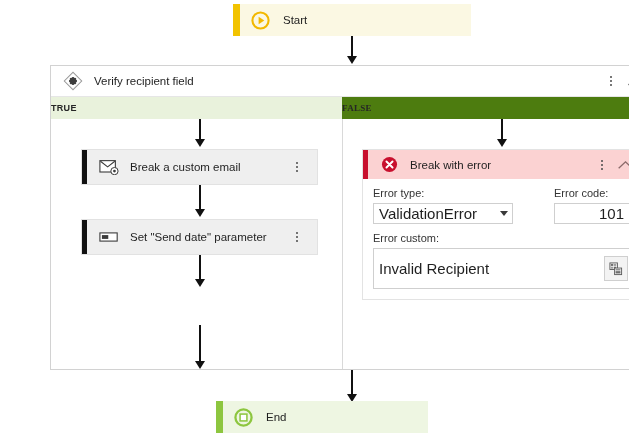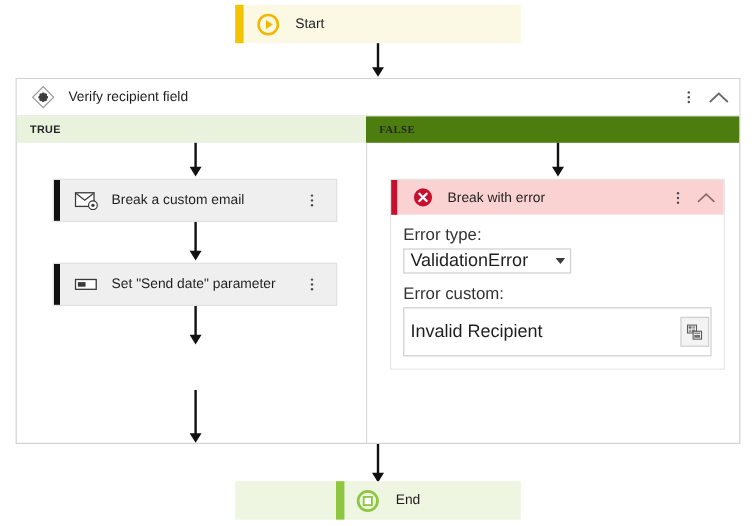--- a/index.html
+++ b/index.html
@@ -9,21 +9,21 @@
   }
   body {
     width: 629px;
     height: 438px;
     position: relative;
     font-family: "Liberation Sans", sans-serif;
     font-size: 11px;
     color: #1a1a1a;
     overflow: hidden;
   }
-  .canvas { position: absolute; inset: 0; }
+  .canvas { position: absolute; inset: 0; margin-left: 37px; }
 
   
   .conn { position: absolute; }
   .conn .line {
     position: absolute;
     left: 0; top: 0;
     width: 2px;
     background: #111111;
   }
   .conn .head {
@@ -75,21 +75,21 @@
     flex: none; cursor: pointer;
   }
   .kebab i { width: 2px; height: 2px; background: #4a4a4a; display:block; border-radius:50%;}
   .chev { width: 34px; display:flex; align-items:center; justify-content:center; flex:none; cursor:pointer;}
 
   .branch-labels { display: flex; height: 22px; }
   .branch-labels .bl {
     box-sizing: border-box;
     display: flex; align-items: center;
     font-size: 9px; font-weight: bold; letter-spacing: .3px;
-    color: #262626; padding-left: 11px;
+    color: #262626; 
   }
   .bl.t { background: #e9f2dc; }
   .bl.f { background: #4d7c0f; font-family: Liberation Serif, serif; }
 
   .branch-body { position: relative; }
   .vdiv { position: absolute; top: 0; width: 1px; background: #d9d9d9; }
 
   
   .act {
     position: absolute;
@@ -121,21 +121,21 @@
   .err-head .ico { width: 26px; display:flex; align-items:center; justify-content:center; flex:none; margin-left: 8px;}
   .err-head .lbl { margin-left: 8px; font-size: 11.5px; color: #1f1f1f; flex:1; }
   .err-head .chev { width: 30px; }
 
   .err-body { padding: 8px 10px 10px 10px; background: #fff; }
   .frow { display: flex; gap: 10px; }
   .fgrp { display: flex; flex-direction: column; }
   .fgrp.type { width: 140px; }
   .fgrp.code { width: 76px; margin-left: auto; }
   .fgrp.msg { width: 100%; margin-top: 8px; }
-  .flabel { font-size: 14px; color: #333; margin-bottom: 4px; }
+  .flabel { font-size: 11px; color: #333; margin-bottom: 4px; }
 
   .fctl {
     box-sizing: border-box;
     height: 21px;
     border: 1px solid #cfcfcf;
     background: #ffffff;
     display: flex; align-items: center;
     font-size: 15px; color: #1f1f1f;
   }
   .fctl .val { padding: 0 5px; flex: 1; white-space: nowrap; overflow: hidden; }
@@ -294,20 +294,26 @@
           <div class="frow">
             <div class="fgrp type">
               <div class="flabel">Error type:</div>
               <div class="fctl">
                 <div class="val">ValidationError</div>
                 <div class="caret">
                   <svg width="8" height="5" viewBox="0 0 8 5">
                       <path d="M0 0 L8 0 L4 5 Z" fill="#3a3a3a"></path>
                     </svg>
                 </div>
+              </div>
+            </div>
+            <div class="fgrp code">
+              <div class="flabel">Error code:</div>
+              <div class="fctl">
+                <div class="val right">101</div>
               </div>
             </div>
           </div>
 
           <div class="fgrp msg">
             <div class="flabel">Error custom:</div>
             <div class="fctl msgbox">
               <div class="val">Invalid Recipient</div>
               <div class="pickbtn">
                 <svg width="14" height="14" viewBox="0 0 15 15">
@@ -326,21 +332,21 @@
         </div>
       </div>
     </div>
   </div>
 
   <div class="conn" style="left:314px; top:370px; height:32px;">
     <div class="line" style="height:25px;"></div>
     <div class="head" style="top:24px;"></div>
   </div>
 
-  <div class="term end" style="left:196px; top:401px; width:238px;justify-content:center;">
+  <div class="term end" style="left:179px; top:401px; width:212px;">
     <div class="bar"></div>
     <div class="ico">
       <svg width="19" height="19" viewBox="0 0 20 20">
         <circle cx="10" cy="10" r="8.5" fill="none" stroke="#8dc63f" stroke-width="2.4"></circle>
         <rect x="6.4" y="6.4" width="7.2" height="7.2" fill="#ffffff" stroke="#8dc63f" stroke-width="1.6"></rect>
       </svg>
     </div>
     <div class="lbl">End</div>
   </div>
 

